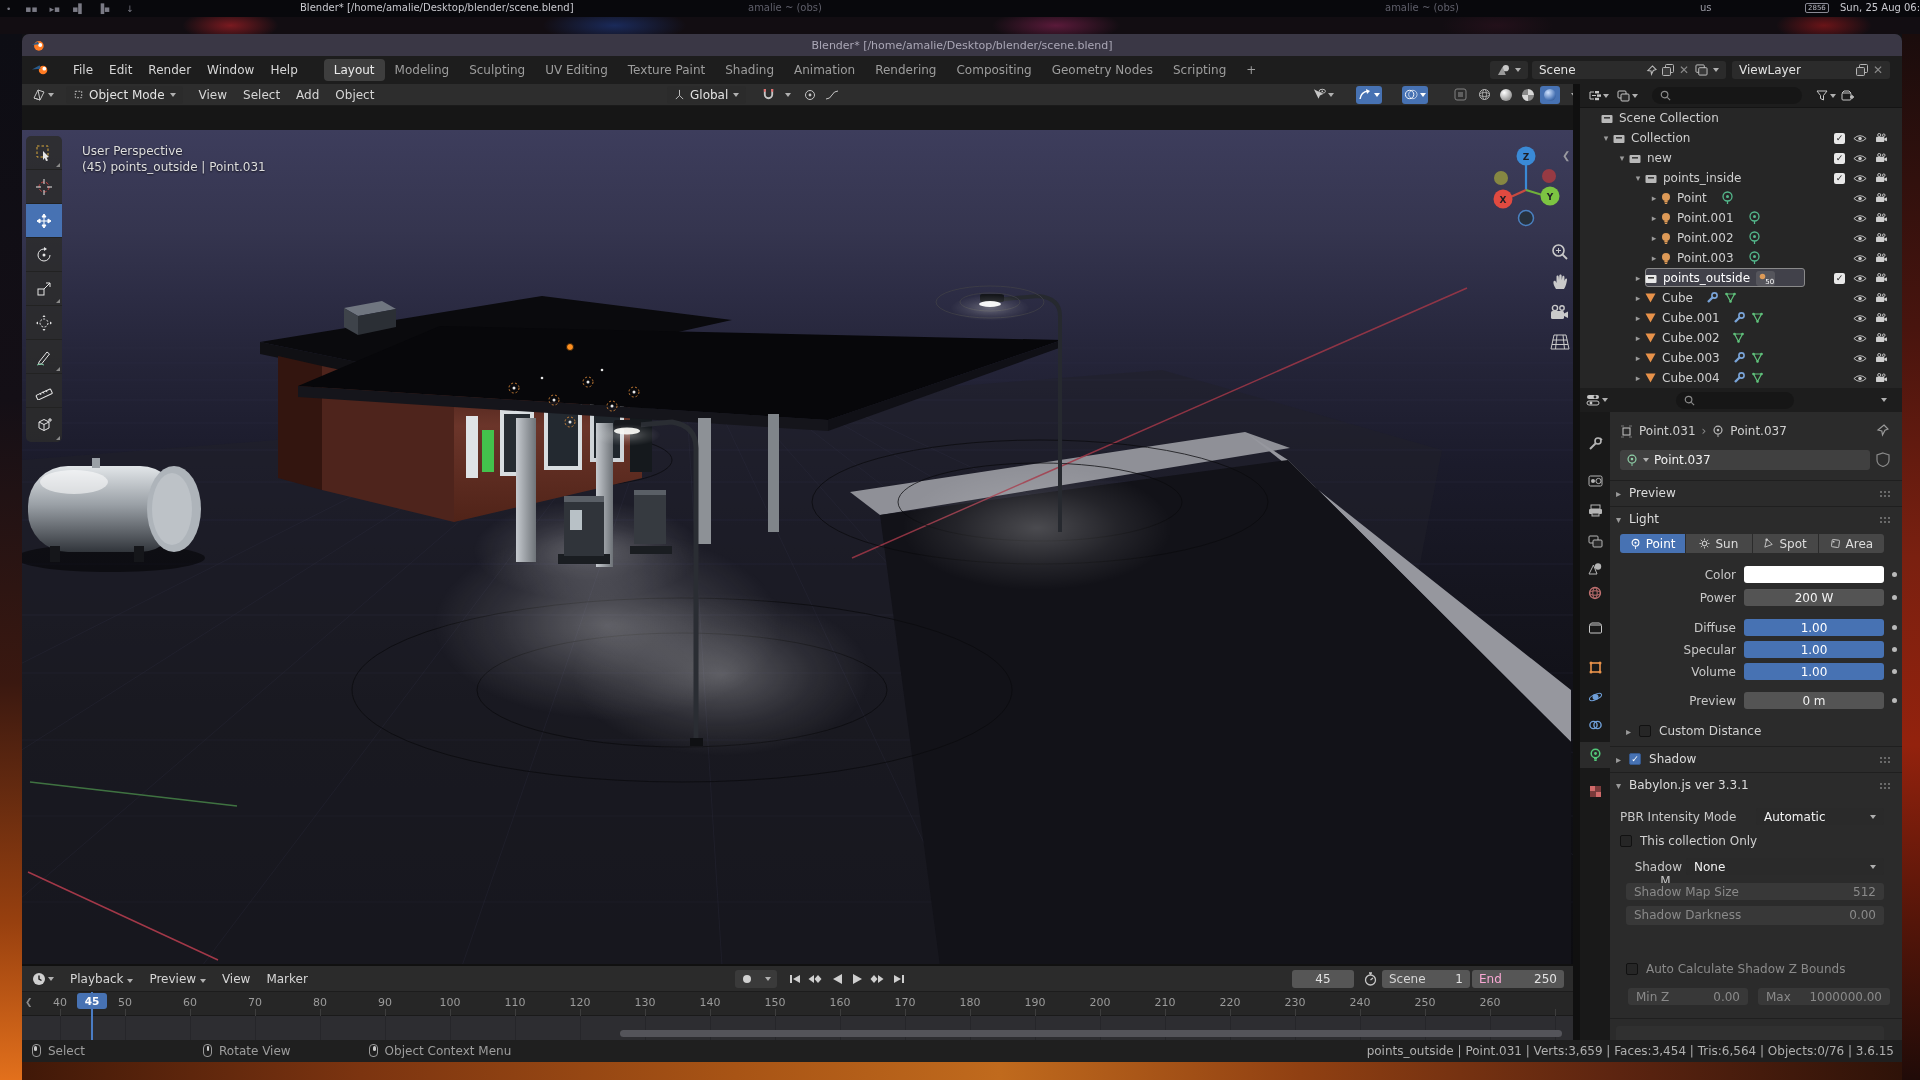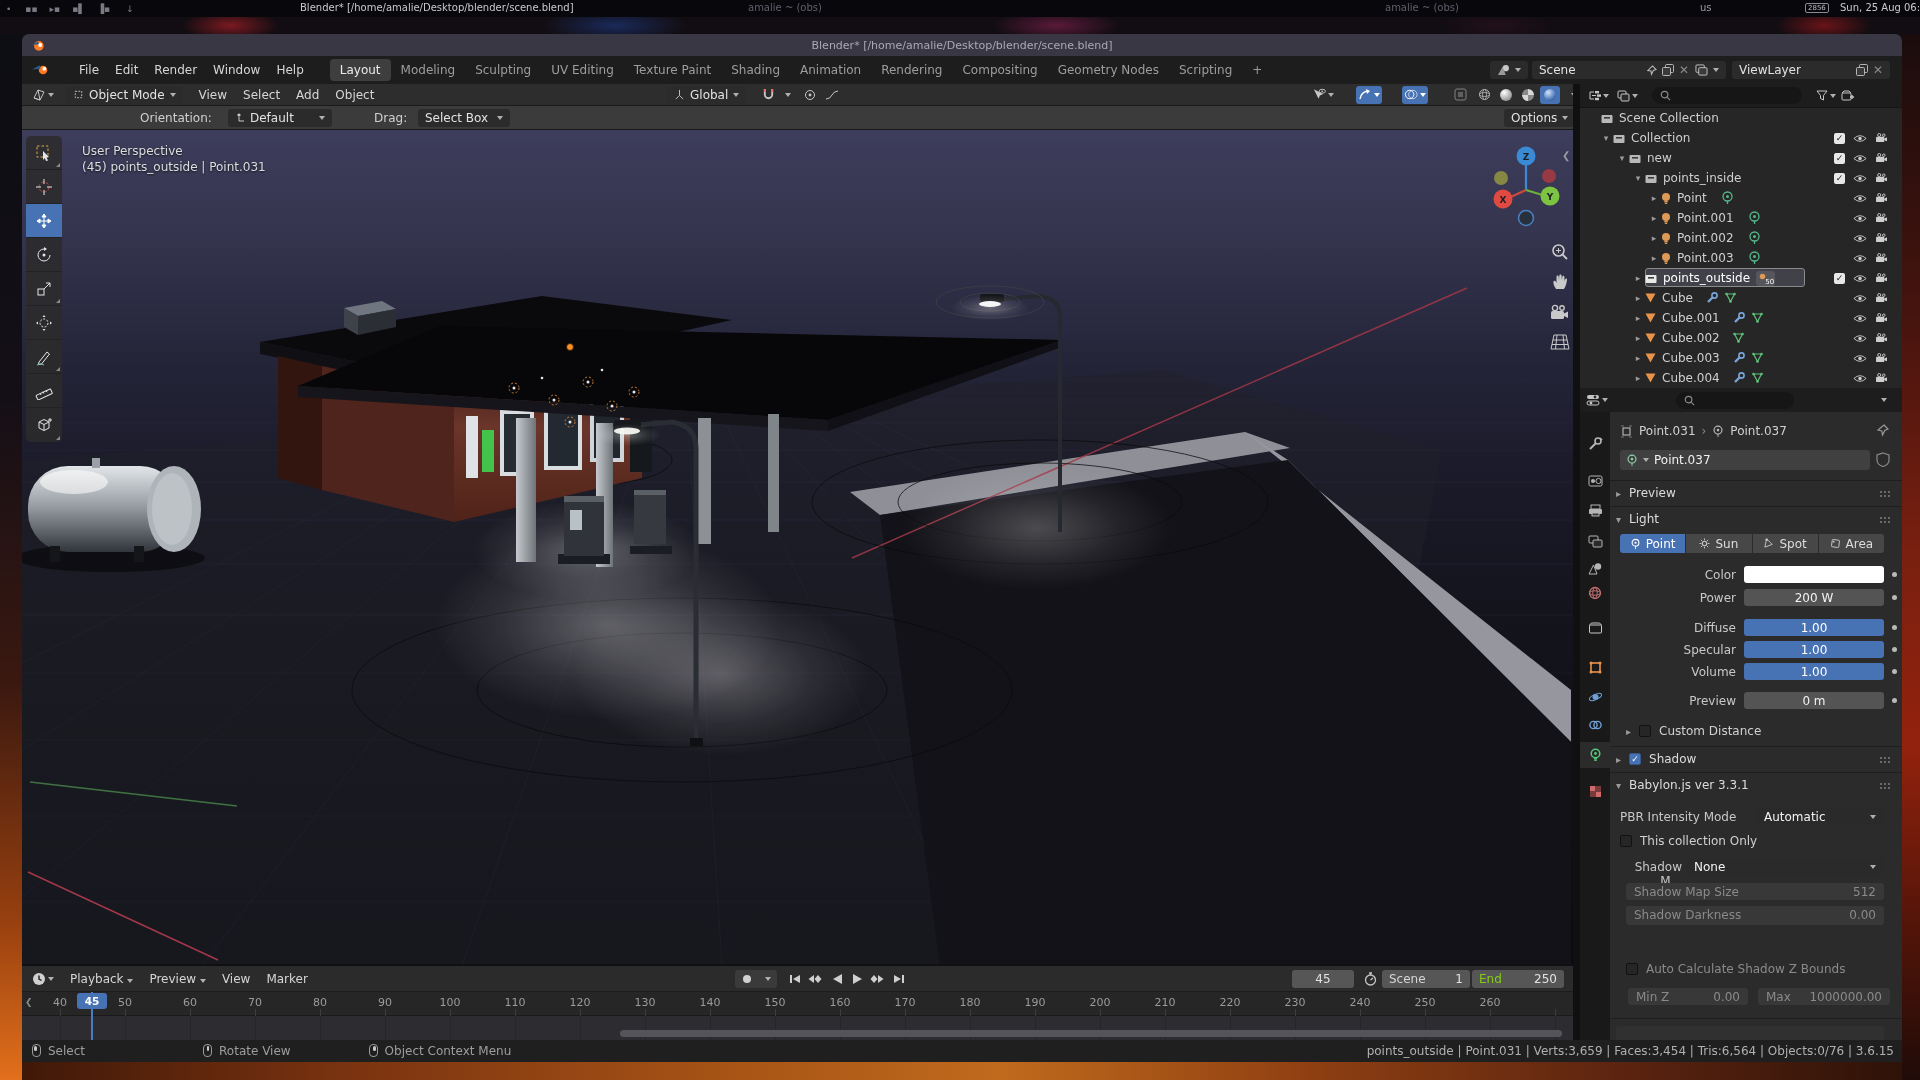--- a/index.html
+++ b/index.html
@@ -139,21 +139,21 @@
         </svg>
       <span style="margin:0 auto">Blender* [/home/amalie/Desktop/blender/scene.blend]</span>
     </div>
 
     <div class="abs topbar row-flex">
       <svg style="margin-left:10px" width="17" height="12" viewBox="0 0 20 13">
           <circle cx="13" cy="6.5" r="5" fill="#ff7b23"></circle>
           <circle cx="14.5" cy="5" r="2.2" fill="#fff"></circle>
           <path d="M0 6 L9 1 L10 5 Z" fill="#2a5a8a"></path>
         </svg>
-      <span class="menu-item" style="margin-left:22px">File</span>
+      <span class="menu-item" style="margin-left:16px">File</span>
       <span class="menu-item">Edit</span>
       <span class="menu-item">Render</span>
       <span class="menu-item">Window</span>
       <span class="menu-item">Help</span>
       <span class="ws-tab active" style="margin-left:18px">Layout</span>
       <span class="ws-tab">Modeling</span>
       <span class="ws-tab">Sculpting</span>
       <span class="ws-tab">UV Editing</span>
       <span class="ws-tab">Texture Paint</span>
       <span class="ws-tab">Shading</span>
@@ -287,40 +287,20 @@
           <span class="sphere" style="background:conic-gradient(#d8d8d8 0 25%,#8a8a8a 0 50%,#d8d8d8 0 75%,#8a8a8a 0)"></span>
         </span>
       <span class="hbtn on" style="position:absolute;left:1518px">
           <span class="sphere" style="background:radial-gradient(circle at 35% 30%,#cfe2ff,#4772b3 65%,#27426e)"></span>
         </span>
       <span class="hbtn" style="position:absolute;left:1542px">
           <span class="caret"></span>
         </span>
     </div>
 
-    <div class="abs hdr3 row-flex">
-      <span style="position:absolute;left:118px;color:#cfcfcf">Orientation:</span>
-      <span class="pill" style="position:absolute;left:206px;width:104px">
-        <svg width="10" height="11" viewBox="0 0 10 11">
-            <circle cx="4" cy="3" r="1.6" fill="#c8c8c8"></circle>
-            <path d="M4 5 V9 M4 9 H9" stroke="#c8c8c8" fill="none"></path>
-          </svg>
-        <span>Default</span>
-        <span class="caret" style="margin-left:auto"></span>
-      </span>
-      <span style="position:absolute;left:352px;color:#cfcfcf">Drag:</span>
-      <span class="pill" style="position:absolute;left:396px;width:92px">
-        <span>Select Box</span>
-        <span class="caret" style="margin-left:auto"></span>
-      </span>
-      <span class="pill" style="position:absolute;left:1482px">
-        <span>Options</span>
-        <span class="caret"></span>
-      </span>
-    </div>
 
     <div class="abs vp">
       <svg width="1551" height="836" viewBox="0 0 1551 836">
         <defs>
           <radialGradient id="gw">
               <stop offset="0%" stop-color="#ffffff" stop-opacity=".32"></stop>
               <stop offset="60%" stop-color="#ffffff" stop-opacity=".10"></stop>
               <stop offset="100%" stop-color="#ffffff" stop-opacity="0"></stop>
             </radialGradient>
           <linearGradient id="tankG" x1="0" y1="0" x2="0" y2="1">
@@ -656,21 +636,21 @@
             <svg width="13" height="14" viewBox="0 0 13 14">
               <circle cx="6.5" cy="8" r="5" fill="none" stroke="#c6c6c6" stroke-width="1.3"></circle>
               <path d="M5 1 h3 M6.5 1 v2 M6.5 8 L9 6" stroke="#c6c6c6" stroke-width="1.3" fill="none"></path>
             </svg>
           </span>
         <span class="pill lt" style="position:absolute;left:1360px;width:88px">
             <span style="color:#d6d6d6">Scene</span>
             <span style="margin-left:auto">1</span>
           </span>
         <span class="pill lt" style="position:absolute;left:1450px;width:92px">
-            <span style="color:#84cc16">End</span>
+            <span style="color:#f9a8d4">End</span>
             <span style="margin-left:auto">250</span>
           </span>
       </div>
       <div class="ruler">
         <span class="abs" style="left:3px;top:5px;color:#8a8a8a;font-size:9px">❮</span>
         <span class="tick" style="left:38px">40</span>
           <span class="tick" style="left:103px">50</span>
         <span class="tick" style="left:168px">60</span>
           <span class="tick" style="left:233px">70</span>
         <span class="tick" style="left:298px">80</span>

